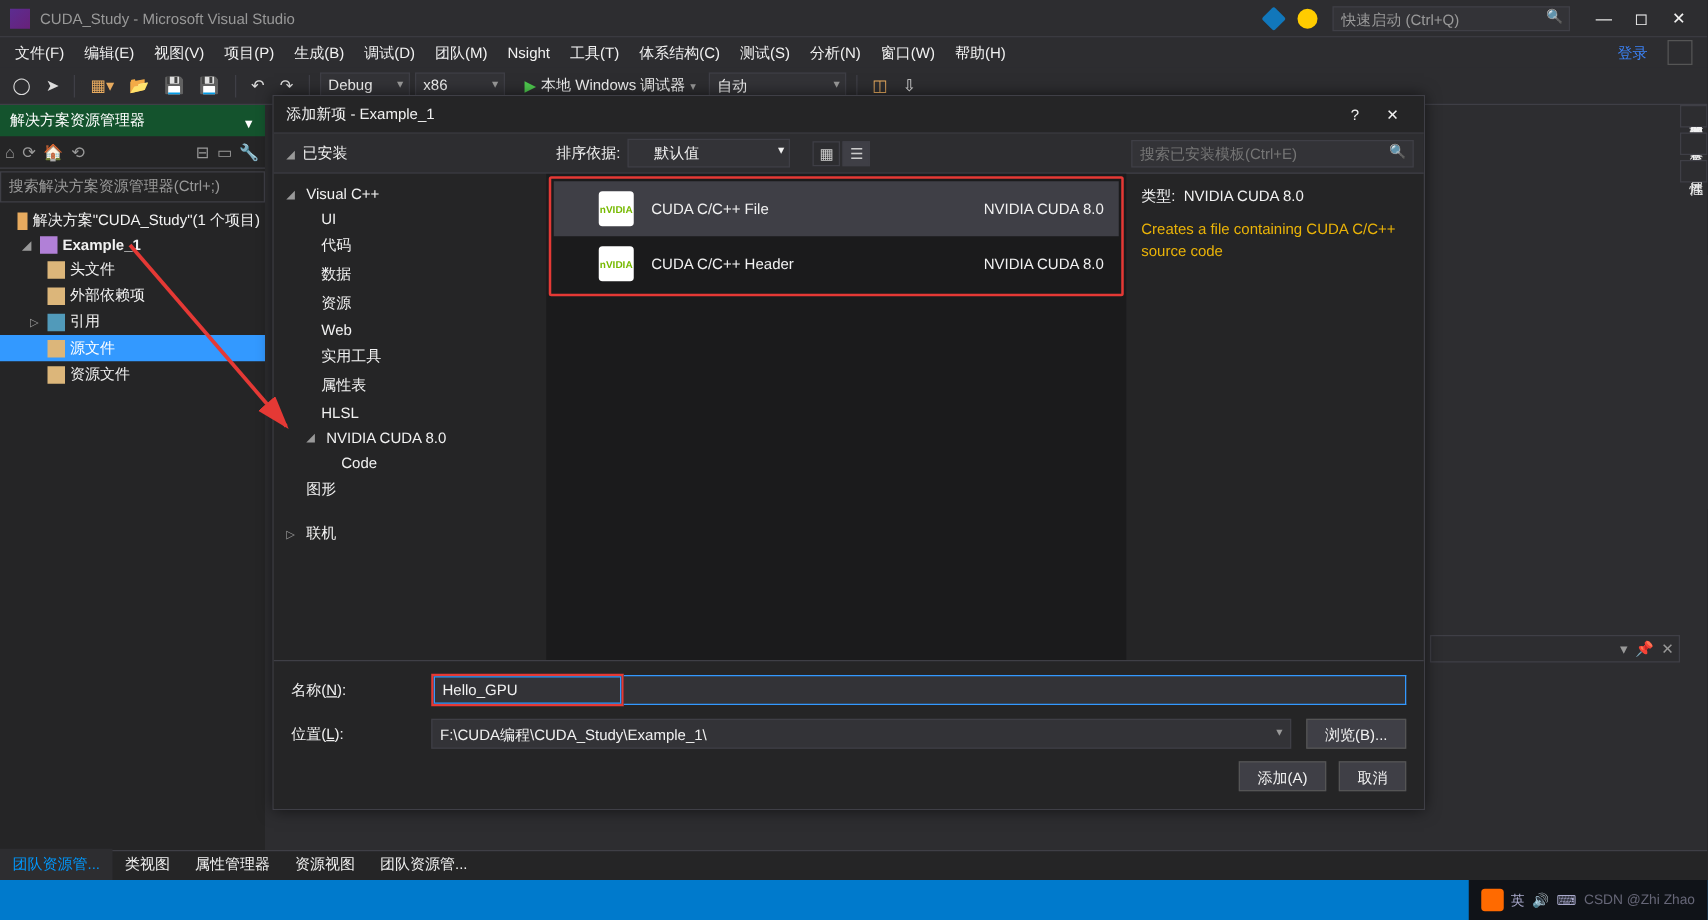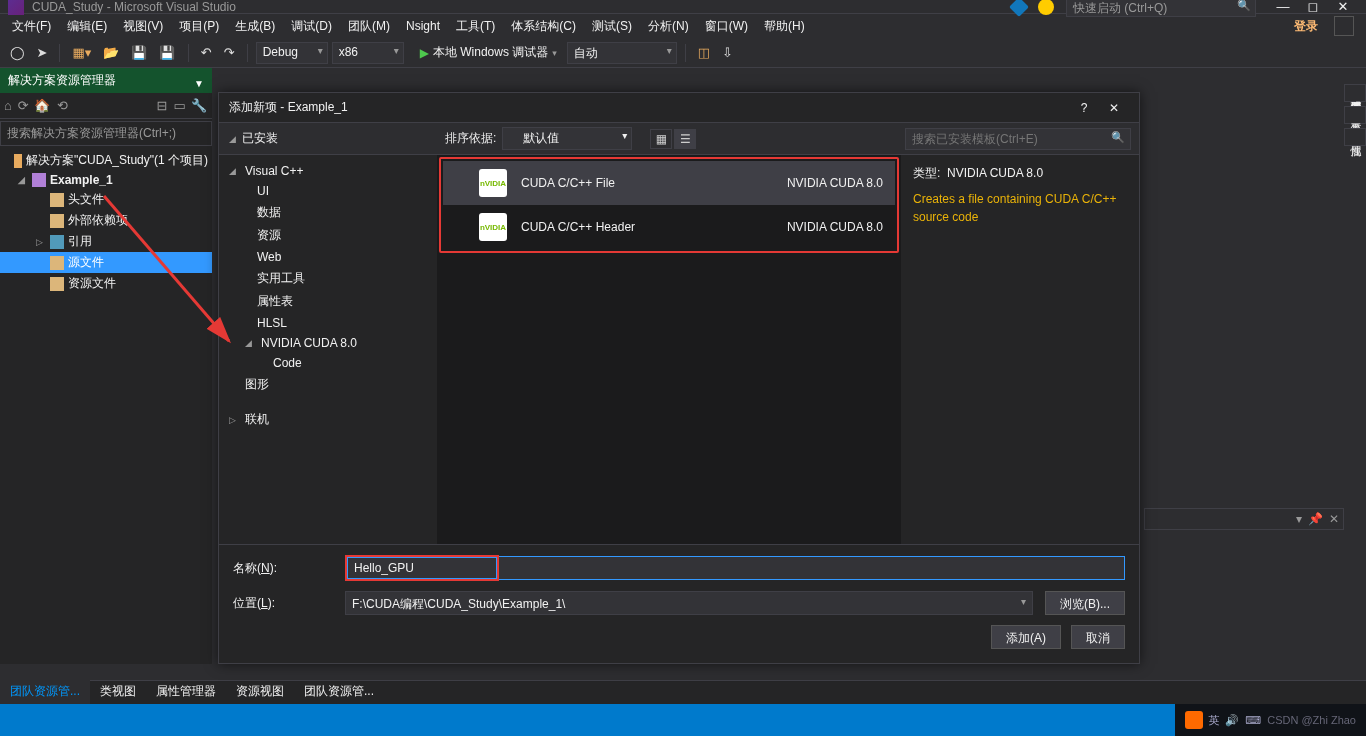--- a/index.html
+++ b/index.html
@@ -1,32 +1,32 @@
 <!DOCTYPE html>
 <html><head>
 <meta charset="utf-8">
 <style>
 * { margin: 0; padding: 0; box-sizing: border-box; font-family: "Microsoft YaHei", "Segoe UI", Arial, sans-serif; font-size: 12px; }
 body { background: #2d2d30; color: #f1f1f1; width: 1366px; height: 736px; overflow: hidden; position: relative; }
 
 
-.title-bar { height: 14px; background: #2d2d30; display: flex; align-items: center; padding: 0 8px; border-bottom: 1px solid #3f3f46; }
+.title-bar { height: 30px; background: #2d2d30; display: flex; align-items: center; padding: 0 8px; border-bottom: 1px solid #3f3f46; }
 .title-bar .vs-icon { width: 16px; height: 16px; background: linear-gradient(135deg,#5c2d91,#68217a); margin-right: 8px; }
 .title-bar .title { color: #999; flex: 0 0 auto; }
 .title-bar .spacer { flex: 1; }
 .title-bar .notif { width:14px; height:14px; background:#1177bb; transform:rotate(45deg); margin-right:12px; border-radius:2px; position:relative;}
 .title-bar .smiley { width:16px; height:16px; border-radius:50%; background:#ffcc00; margin-right:12px; position:relative;}
 .title-bar .quick-launch { background:#333337; border:1px solid #3f3f46; color:#999; padding:2px 24px 2px 6px; width:190px; height:20px; position:relative; margin-right:12px;}
 .title-bar .quick-launch::after { content:"🔍"; position:absolute; right:4px; top:1px; font-size:11px; color:#999;}
 .title-bar .win-btn { width:30px; height:24px; text-align:center; line-height:24px; color:#f1f1f1; cursor:pointer; font-size:13px;}
 
 
 .menu-bar { height: 24px; background: #2d2d30; display: flex; align-items: center; padding: 0 4px; }
 .menu-bar .menu-item { padding: 3px 8px; color: #f1f1f1; cursor: pointer; }
-.menu-bar .login { margin-left:auto; padding:3px 10px; color:#fdba74;font-weight:bold;}
+.menu-bar .login { margin-left:auto; padding:3px 10px; color:#3b82f6;}
 .menu-bar .avatar-icon { width:20px; height:20px; border:1px solid #555; margin-left:6px; margin-right:8px;}
 
 
 .toolbar { height: 30px; background: #2d2d30; display: flex; align-items: center; padding: 0 6px; border-bottom: 1px solid #3f3f46; gap:4px;}
 .toolbar .tb-btn { padding:2px 4px; color:#ddd; cursor:pointer; font-size:13px;}
 .toolbar .sep { width:1px; height:18px; background:#3f3f46; margin:0 4px;}
 .toolbar .combo { background:#333337; border:1px solid #3f3f46; color:#f1f1f1; padding:2px 18px 2px 6px; height:22px; min-width:72px; position:relative;}
 .toolbar .combo::after{content:"▾"; position:absolute; right:4px; top:2px; font-size:10px; color:#999;}
 .toolbar .play { color:#4ec94e; margin-left:6px;}
 .toolbar .debug-btn { display:flex; align-items:center; gap:4px; padding:2px 6px;}
@@ -34,21 +34,21 @@
 
 .main { display:flex; height: calc(100% - 30px - 24px - 30px - 24px - 32px); }
 .solution-panel { width:212px; background:#252526; display:flex; flex-direction:column; }
 .panel-title { background:#14532d; color:#fff; padding:4px 8px; font-size:12px; display:flex; align-items:flex-end; justify-content:space-between;}
 .panel-title .arrow{ font-size:10px;}
 .panel-toolbar { height:26px; display:flex; align-items:center; padding:0 4px; gap:6px; color:#999; border-bottom:1px solid #3f3f46;}
 .panel-toolbar span{cursor:pointer; font-size:13px;}
 .panel-search { background:#252526; border:1px solid #3f3f46; color:#999; padding:3px 6px; margin:2px 0;}
 .tree { padding:2px 0; }
 .tree-item { display:flex; align-items:center; padding:2px 4px; gap:4px; color:#f1f1f1; white-space:nowrap;}
-.tree-item.l1{ padding-left:18px;} .tree-item.l2{ padding-left:36px;}
+.tree-item.l1{ padding-left:18px;} .tree-item.l2{ padding-left:24px;}
 .tree-item.selected { background:#3399ff; color:#fff;}
 .tree-item .exp { width:10px; font-size:9px; color:#999;}
 .tree-item .ficon { width:14px; height:14px; display:inline-block;}
 .icon-sln{ background:#e8ab5f;} .icon-proj{background:#b180d7;} .icon-fold{background:#dcb67a;} .icon-ref{background:#519aba;}
 .tree-item.bold{font-weight:bold;}
 
 
 .right-tabs { position:absolute; right:0; top:84px; width:22px; background:#2d2d30; display:flex; flex-direction:column; gap:4px;}
 .right-tabs .vtab { writing-mode:vertical-rl; padding:8px 2px; color:#f1f1f1; background:#2d2d30; border:1px solid #3f3f46; cursor:pointer; font-size:11px;}
 
@@ -60,21 +60,21 @@
 
 .status-bar { position:absolute; bottom:0; left:0; width:100%; height:32px; background:#007acc; display:flex; align-items:center;}
 .taskbar { position:absolute; bottom:0; right:0; height:32px; display:flex; align-items:center; gap:6px; padding:0 10px; background:#101318;}
 .taskbar span{ color:#aac; font-size:11px;}
 .taskbar .sogou{width:18px;height:18px;background:#ff6a00;border-radius:3px;}
 
 
 .prop-panel { position:absolute; right:22px; top:508px; width:200px; height:22px; background:#2d2d30; border:1px solid #3f3f46; display:flex; justify-content:flex-end; align-items:center; color:#999; padding:0 4px; gap:6px;}
 
 
-.dialog { position:absolute; left:218px; top:92px; width:922px; height:572px; background:#252526; border:1px solid #3f3f46; box-shadow:0 0 12px rgba(0,0,0,0.6); display:flex; flex-direction:column;}
+.dialog { position:absolute; left:218px; top:76px; width:922px; height:572px; background:#252526; border:1px solid #3f3f46; box-shadow:0 0 12px rgba(0,0,0,0.6); display:flex; flex-direction:column;}
 .dlg-title { height:30px; display:flex; align-items:center; padding:0 10px; background:#252526; border-bottom:1px solid #3f3f46;}
 .dlg-title .t{ flex:1; color:#f1f1f1;}
 .dlg-title .help,.dlg-title .close{ width:30px; text-align:center; cursor:pointer; color:#f1f1f1;}
 .dlg-toolbar { height:32px; background:#2d2d30; display:flex; align-items:center; border-bottom:1px solid #3f3f46;}
 .dlg-toolbar .installed { flex:0 0 218px; padding-left:10px; display:flex; align-items:center; gap:6px;}
 .dlg-toolbar .sort-area{ display:flex; align-items:center; gap:6px; padding-left:8px;}
 .dlg-toolbar .sort-combo{ background:#333337; border:1px solid #3f3f46; padding:2px 18px 2px 20px; min-width:130px; position:relative; color:#f1f1f1;}
 .dlg-toolbar .sort-combo::after{content:"▾"; position:absolute; right:4px; top:2px; font-size:10px;}
 .dlg-toolbar .view-btns{ margin-left:12px; display:flex; gap:2px;}
 .dlg-toolbar .view-btn{ width:22px; height:20px; border:1px solid #3f3f46; display:flex; align-items:center; justify-content:center; color:#ccc; cursor:pointer;}
@@ -298,20 +298,21 @@
       <input placeholder="搜索已安装模板(Ctrl+E)" style="">
     </div>
   </div>
   <div class="dlg-body">
     <div class="dlg-left">
       <div class="cat">
           <span class="exp">◢</span>
           <span>Visual C++</span>
         </div>
       <div class="cat sub">UI</div>
+      <div class="cat sub">代码</div>
       <div class="cat sub">数据</div>
       <div class="cat sub">资源</div>
       <div class="cat sub">Web</div>
       <div class="cat sub">实用工具</div>
       <div class="cat sub">属性表</div>
       <div class="cat sub">HLSL</div>
       <div class="cat" style="padding-left:26px">
           <span class="exp">◢</span>
           <span>NVIDIA CUDA 8.0</span>
         </div>

